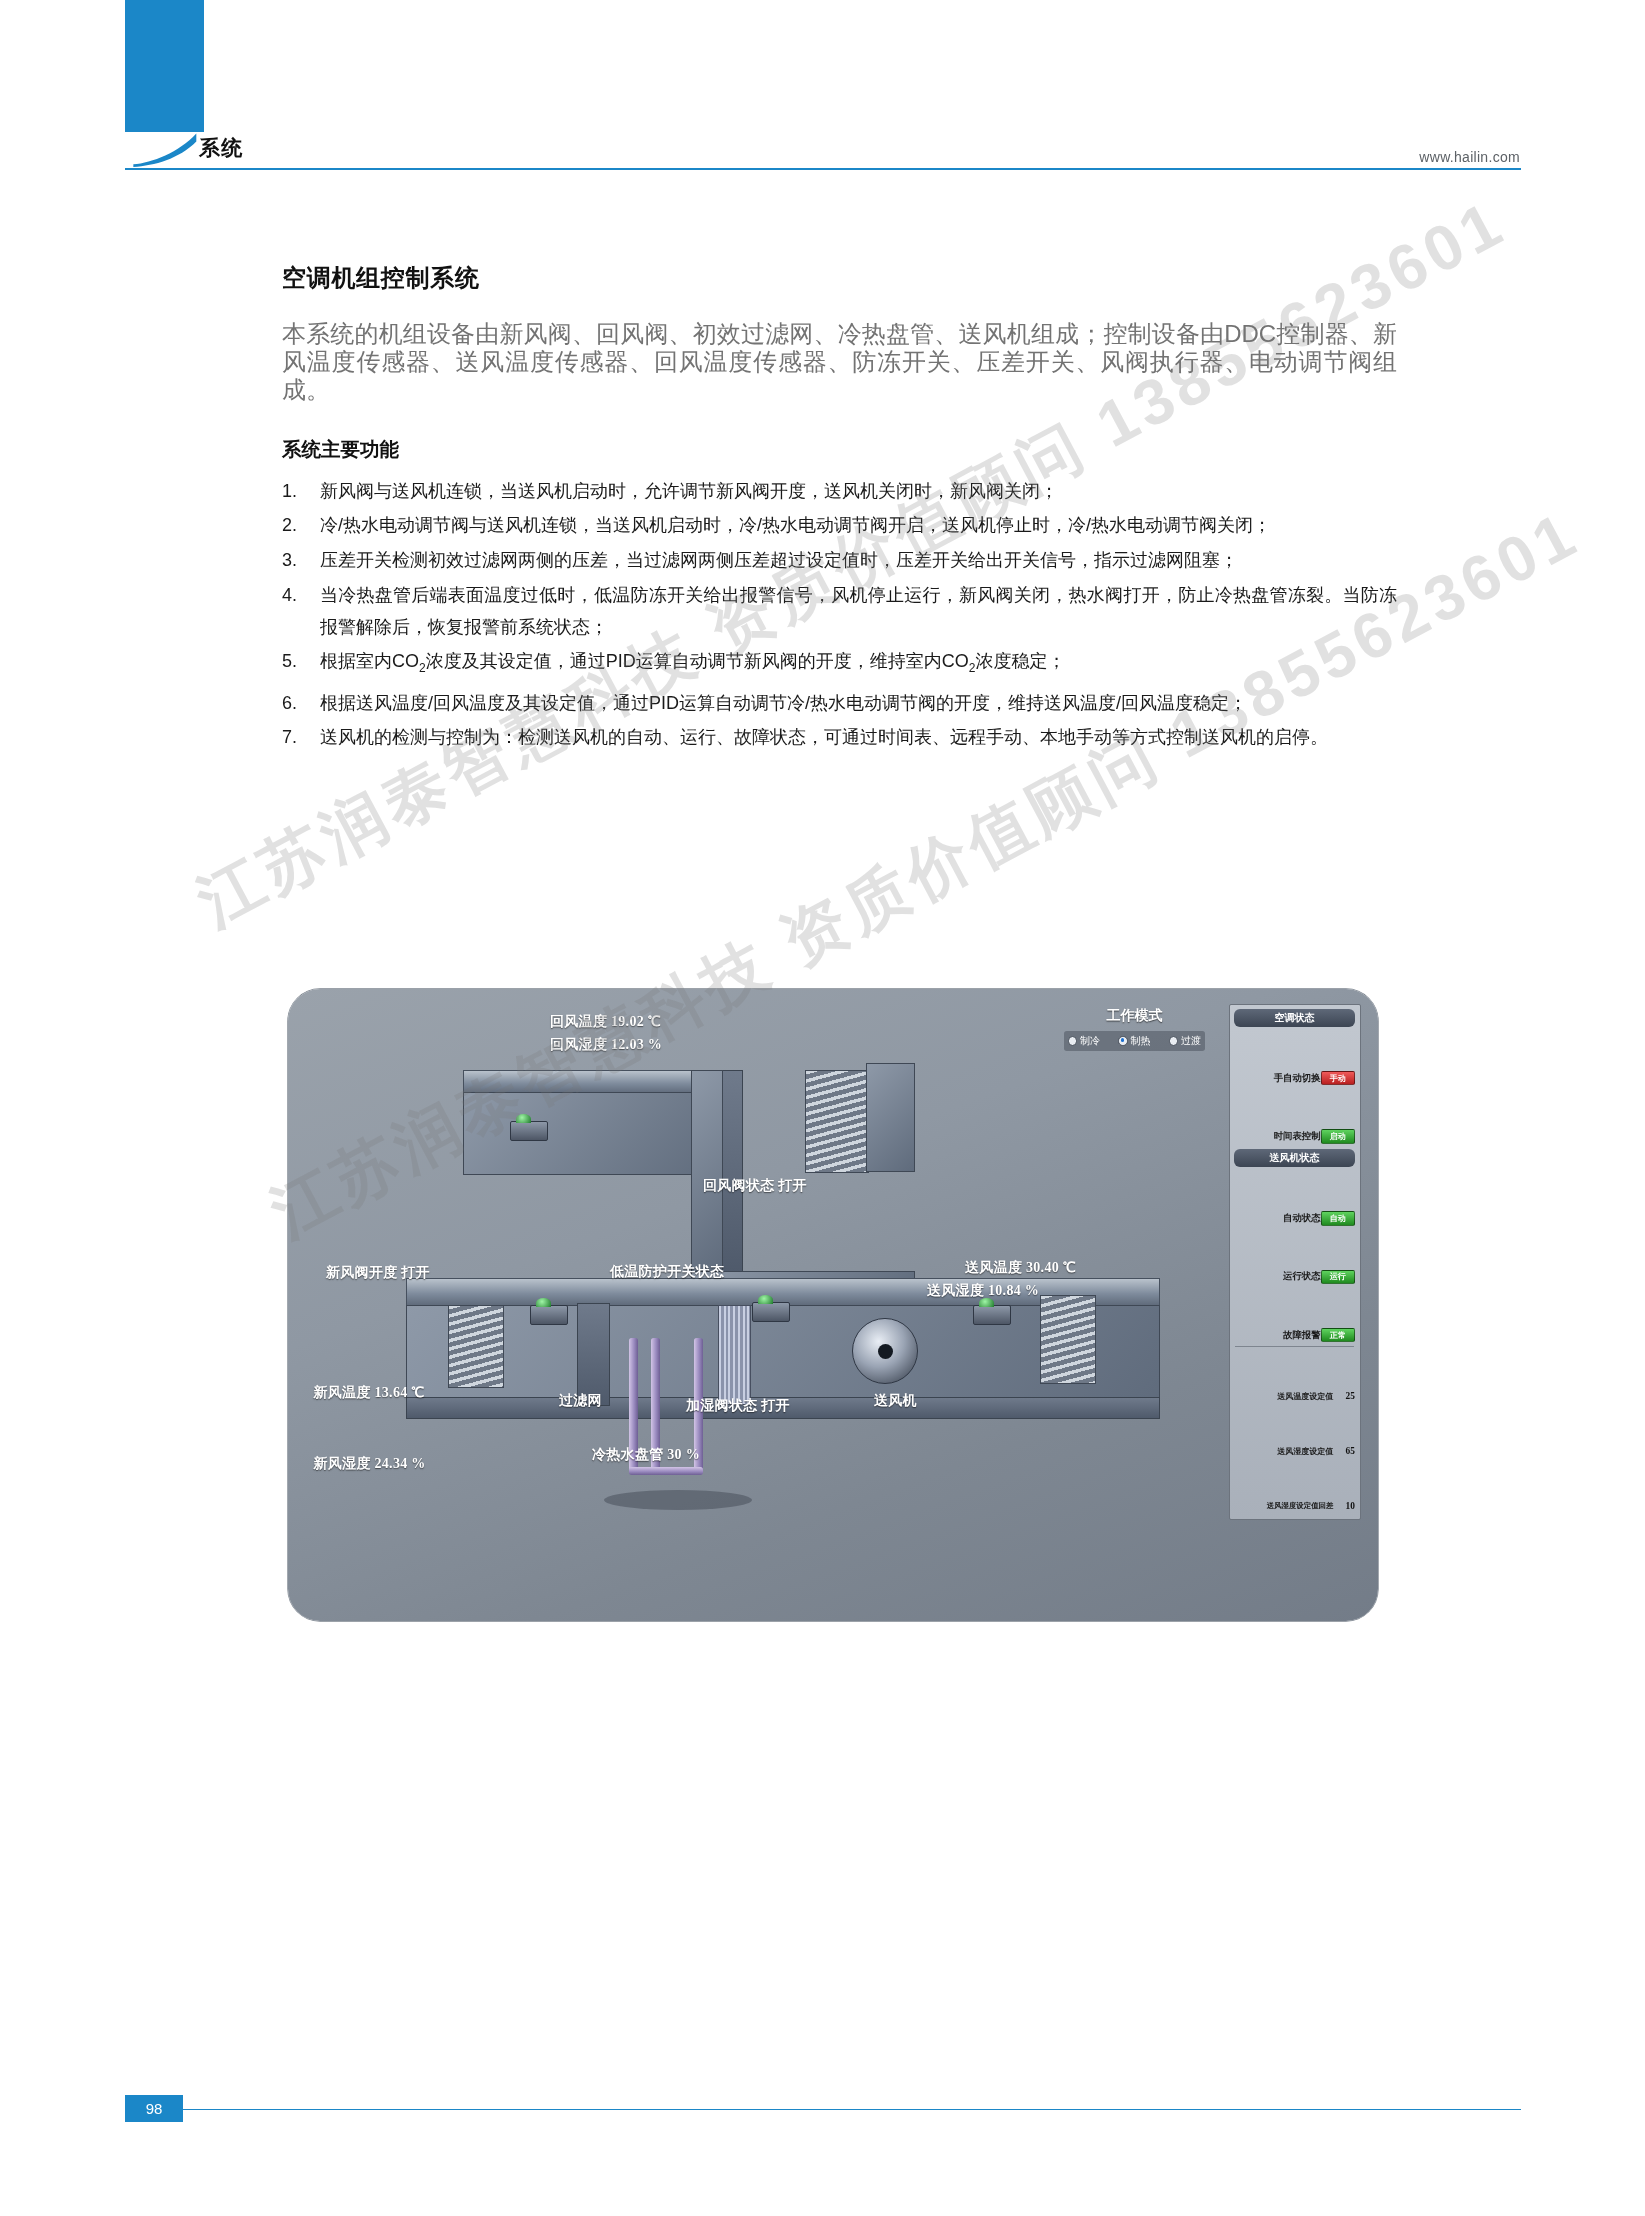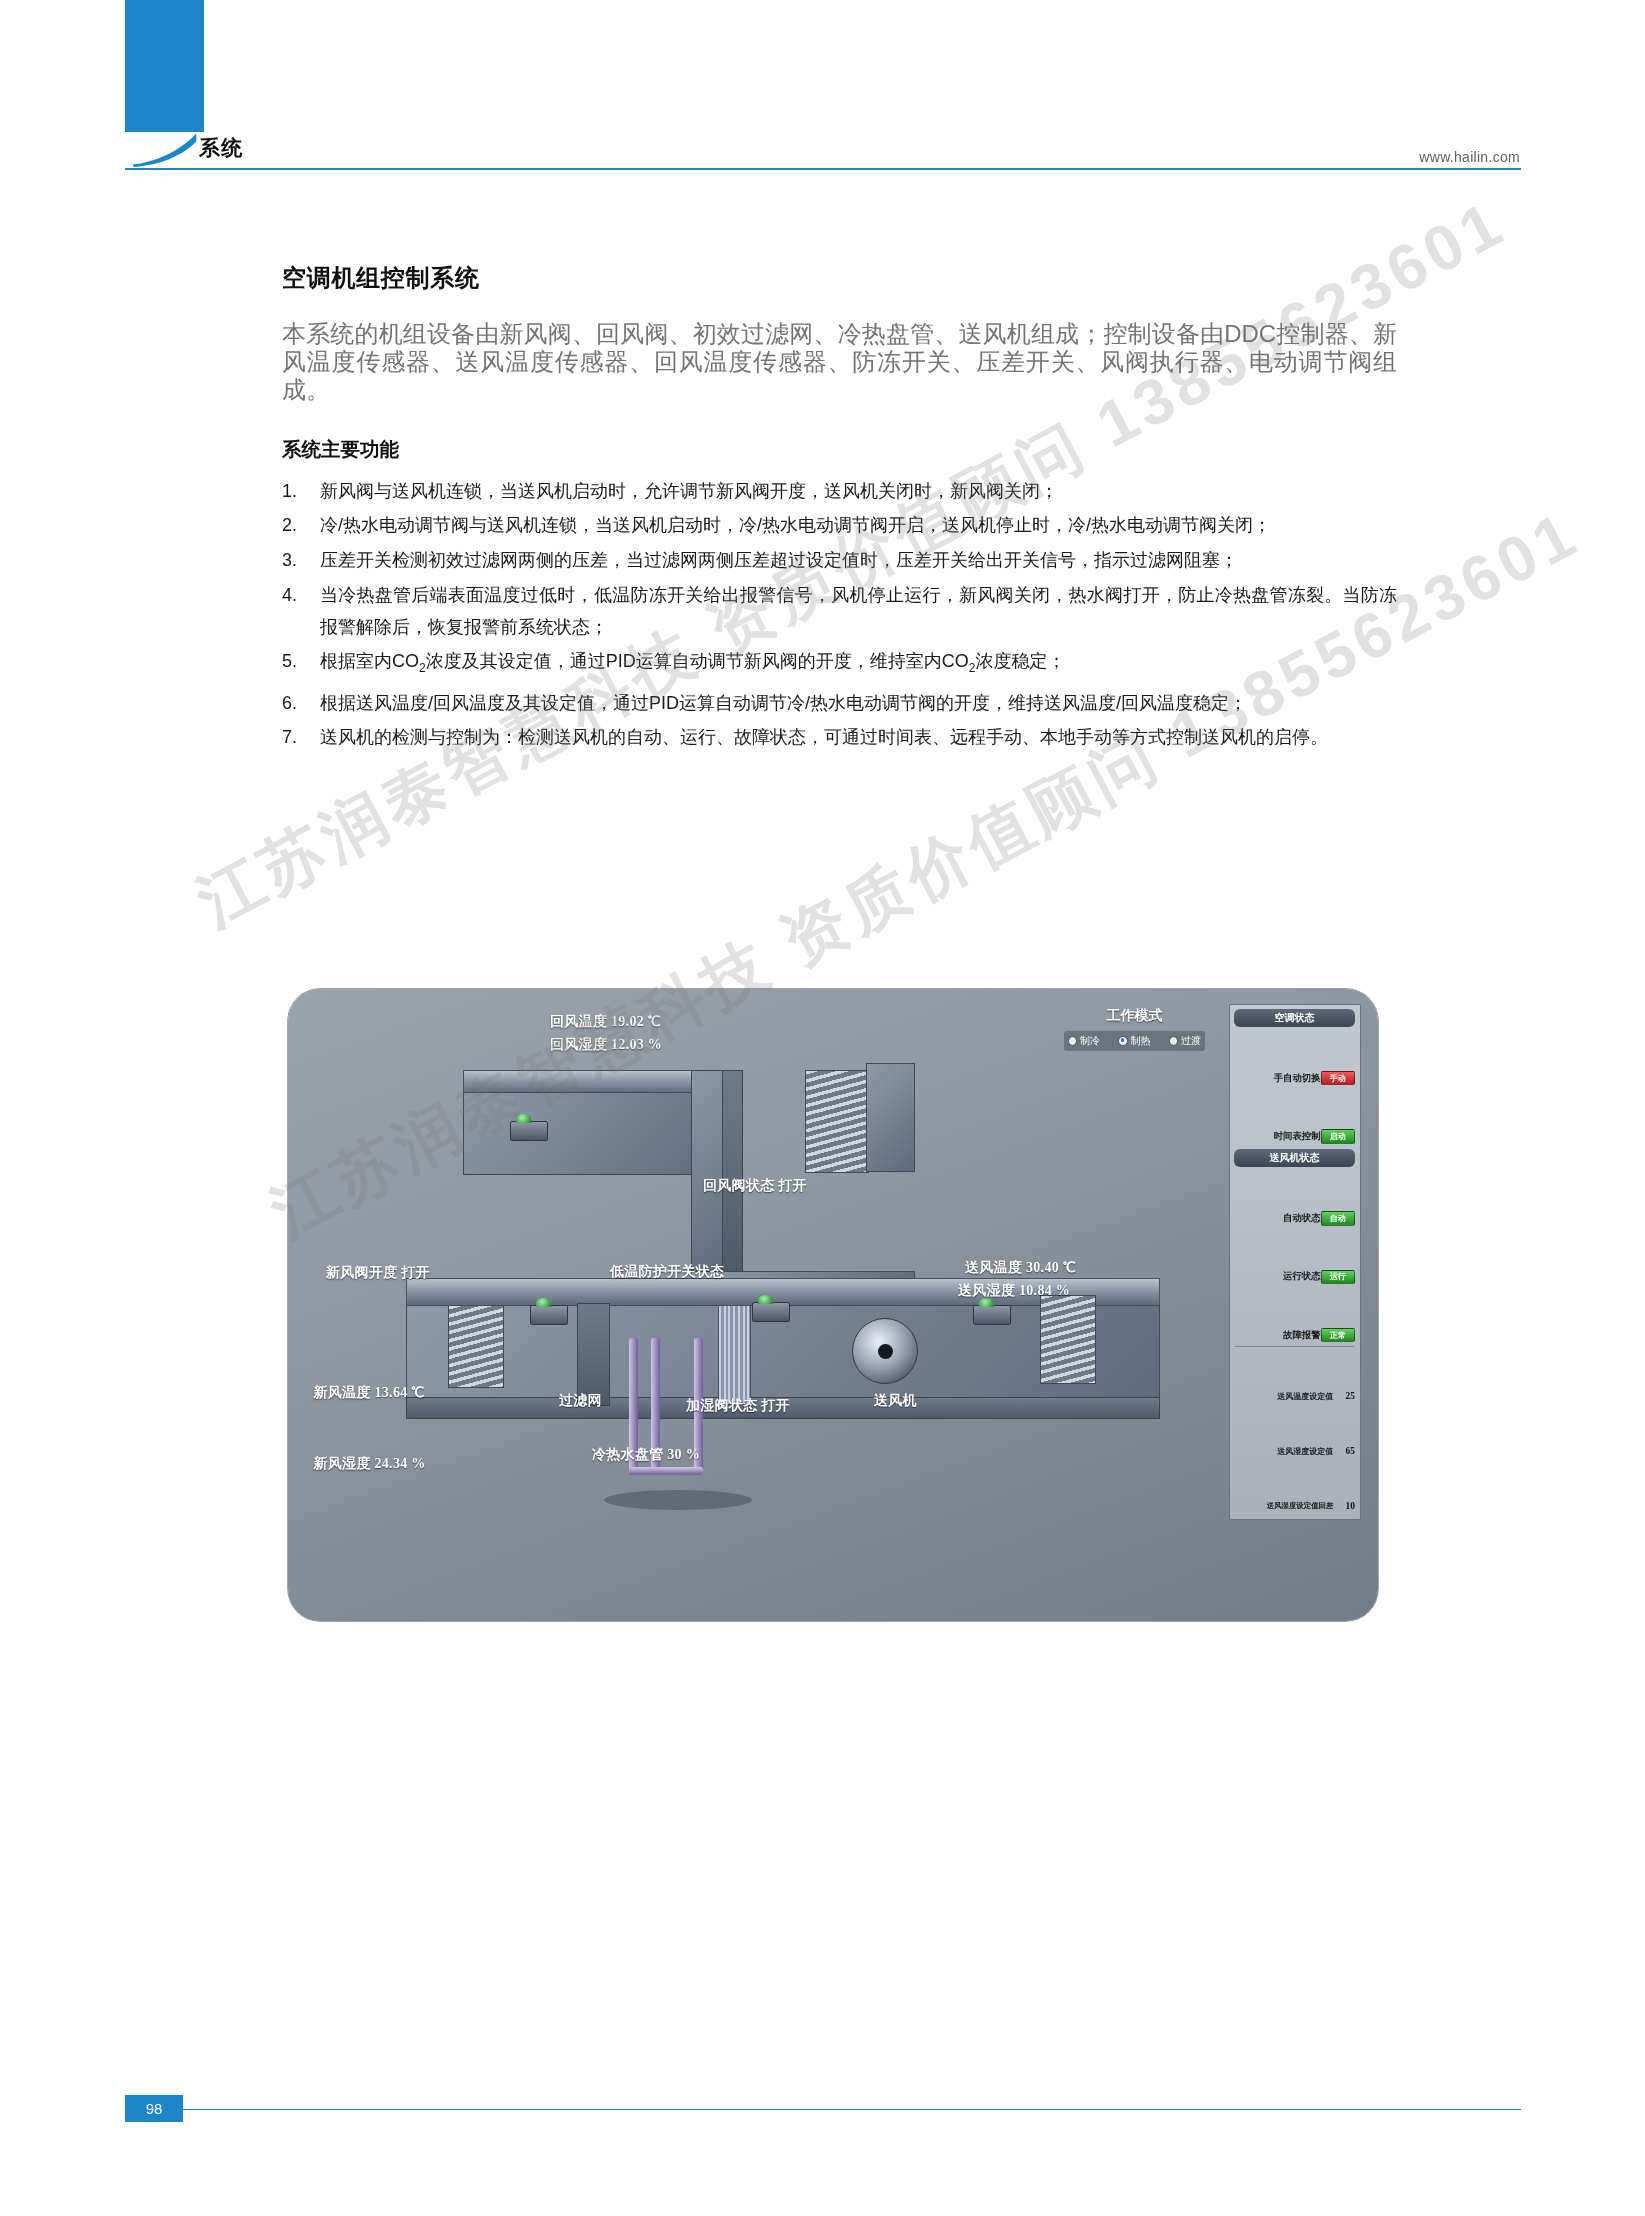--- a/index.html
+++ b/index.html
@@ -452,21 +452,21 @@
     <div class="sensor" style="left:685px; top:316px;"></div>
 
     <div style="position:absolute;left:316px;top:501px;width:148px;height:20px;border-radius:50%;background:rgba(40,46,56,.35);"></div>
 
     <div class="fig-label" style="left:262px; top:24px;">回风温度  19.02  ℃</div>
     <div class="fig-label" style="left:262px; top:47px;">回风湿度  12.03  %</div>
     <div class="fig-label" style="left:399px; top:188px;padding-left:16px;">回风阀状态  打开</div>
     <div class="fig-label" style="left:38px; top:275px;">新风阀开度  打开</div>
     <div class="fig-label" style="left:322px; top:274px;">低温防护开关状态</div>
     <div class="fig-label" style="left:677px; top:270px;">送风温度   30.40  ℃</div>
-    <div class="fig-label" style="left:670px; top:293px;font-family:Liberation Serif, serif;">送风湿度   10.84  %</div>
+    <div class="fig-label" style="left:639px; top:293px;font-family:Liberation Serif, serif;">送风湿度   10.84  %</div>
     <div class="fig-label" style="left:25.5px; top:395px;">新风温度  13.64  ℃</div>
     <div class="fig-label" style="left:25.5px; top:418px;margin-top:48px;">新风湿度  24.34  %</div>
     <div class="fig-label" style="left:271px; top:403px;">过滤网</div>
     <div class="fig-label" style="left:398px; top:408px;">加湿阀状态  打开</div>
     <div class="fig-label" style="left:586px; top:403px;">送风机</div>
     <div class="fig-label" style="left:304px; top:457px;">冷热水盘管  30  %</div>
 
     <div class="mode-box">
       <div class="mode-title">工作模式</div>
       <div class="mode-options">

